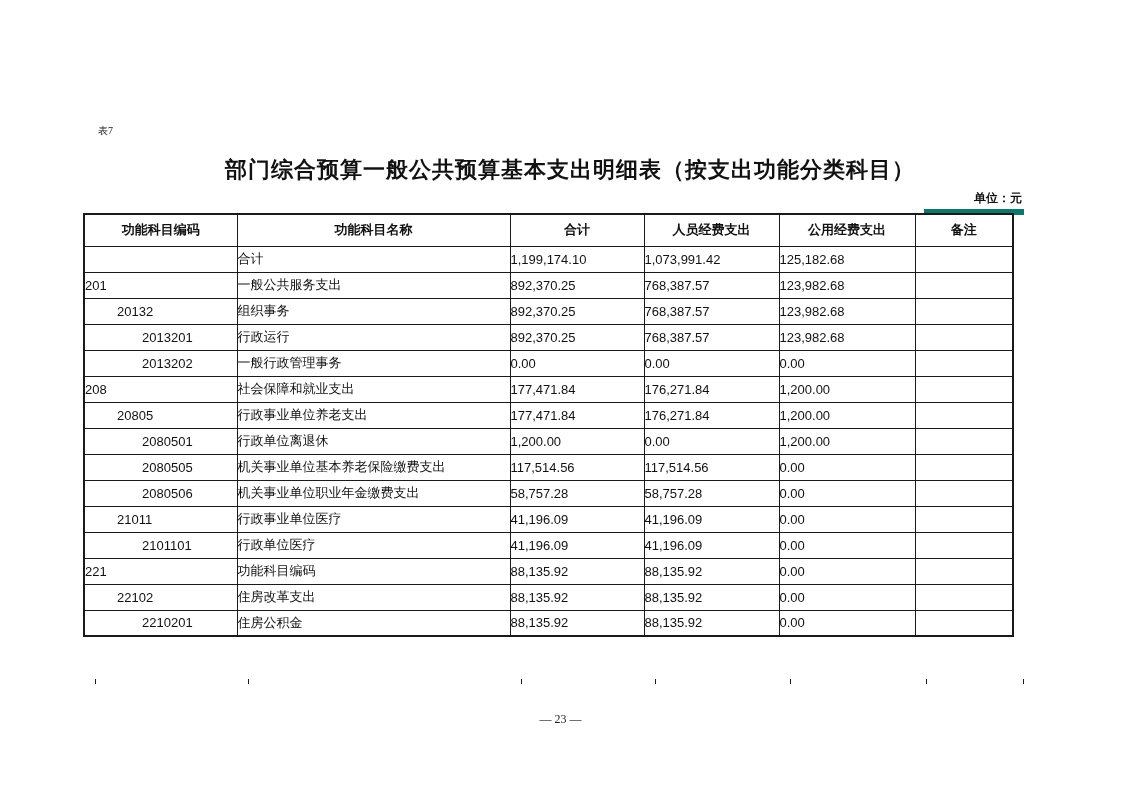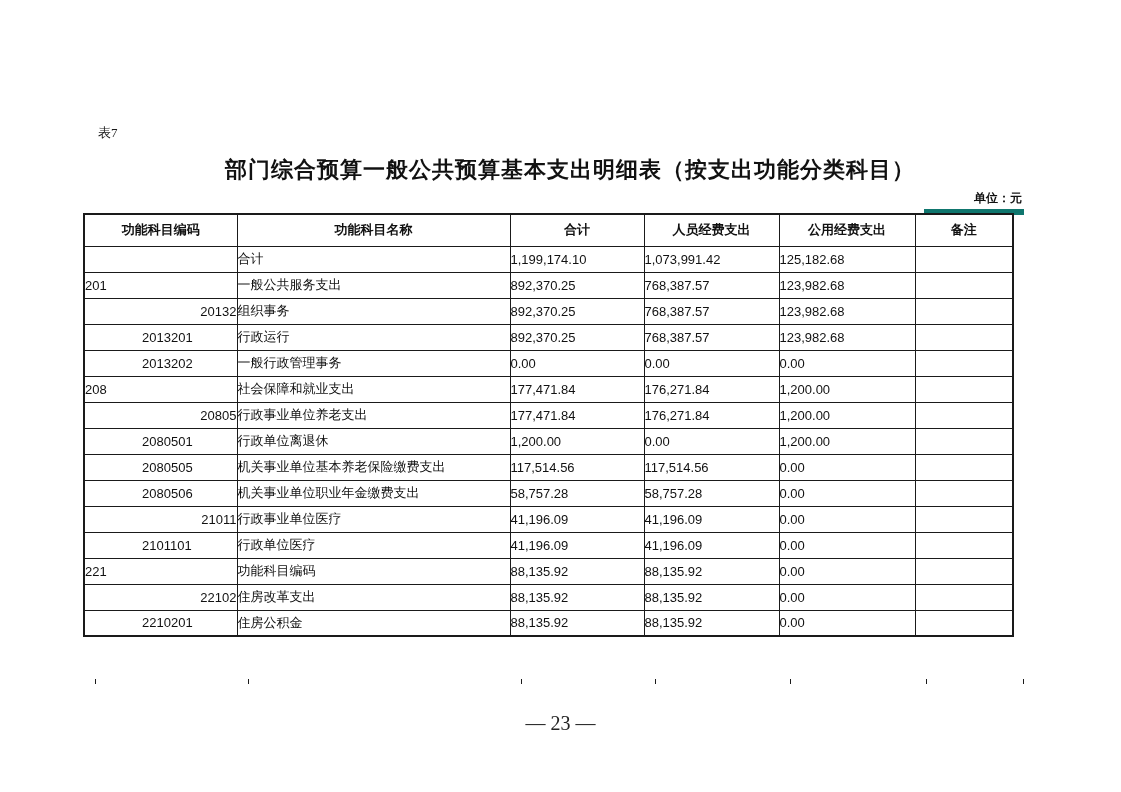--- a/index.html
+++ b/index.html
@@ -13,21 +13,21 @@
   .page {
     position: relative;
     width: 1121px; height: 792px;
     background: #ffffff;
     overflow: hidden;
   }
   .table-label {
     position: absolute;
     left: 98px; top: 124px;
     font-family: Liberation Serif, serif;
-    font-size: 13px;
+    font-size: 10px;
   }
   .doc-title {
     position: absolute;
     left: 0; top: 155px; width: 100%;
     text-align: center;
     font-family: "Liberation Serif", serif;
     font-weight: bold;
     font-size: 22px;
     letter-spacing: 1px;
     color: #111;
@@ -66,21 +66,21 @@
     vertical-align: middle;
     color: #111;
   }
   table.budget tbody td {
     height: 26px;
     font-size: 13px;
     vertical-align: middle;
     color: #111;
   }
   td.code { text-align: left; padding-left: 4px; }
-  td.code.lvl2 { padding-left: 32px; text-align: right; }
+  td.code.lvl2 { padding-left: 32px; }
   td.code.lvl3 { padding-left: 57px; }
   td.name { text-align: left; padding-left: 4px; }
   td.num  { text-align: left; padding-right: 3px; }
   td.note { }
   .stubs {
     position: absolute;
     left: 95px; top: 679px;
     width: 929px; height: 6px;
   }
   .stub {
@@ -93,21 +93,21 @@
   .stub.s2 { left: 426px; }
   .stub.s3 { left: 560px; }
   .stub.s4 { left: 695px; }
   .stub.s5 { left: 831px; }
   .stub.s6 { left: 928px; }
   .page-number {
     position: absolute;
     left: 0; top: 712px; width: 100%;
     text-align: center;
     font-family: "Liberation Serif", serif;
-    font-size: 20px;
+    font-size: 12px;
     color: #222;
   }
 </style>
 </head>
 <body>
 
 <div class="page">
 
   <div class="table-label">表7</div>
 

